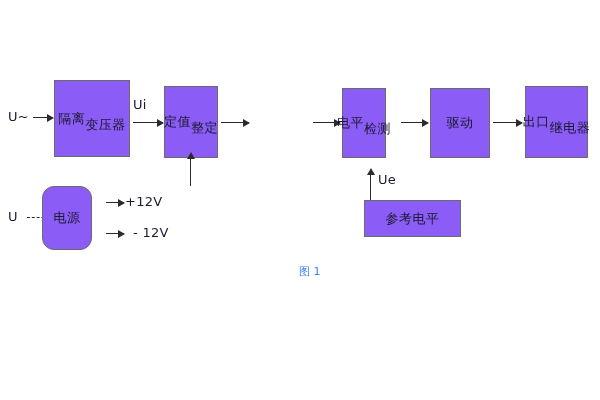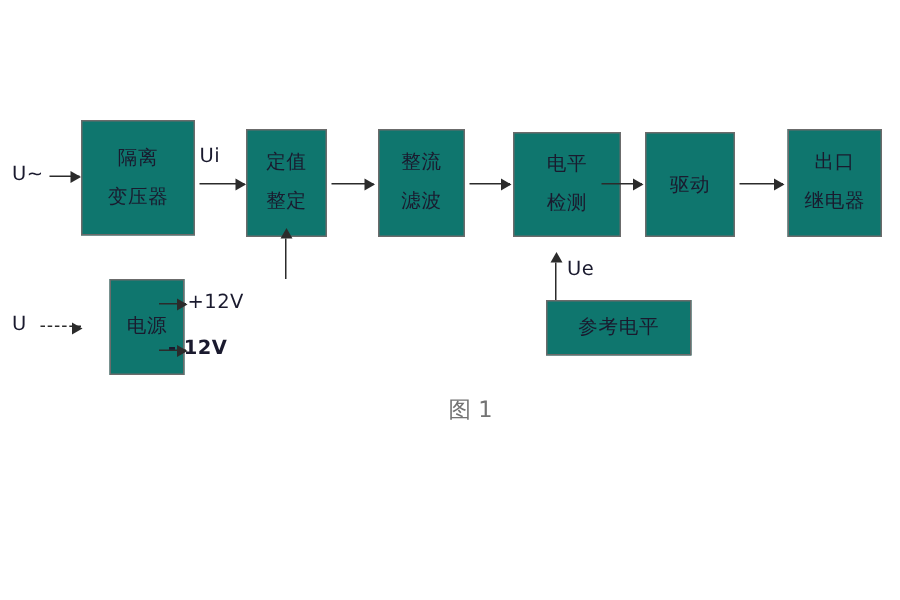--- a/index.html
+++ b/index.html
@@ -12,23 +12,23 @@
     width: 600px;
     height: 400px;
     background: #ffffff;
     font-family: "DejaVu Sans", "Liberation Sans", sans-serif;
     overflow: hidden;
   }
   .box {
     position: absolute;
     box-sizing: border-box;
     border: 1px solid #6b6b6b;
-    background: #0f766e;
+    background: #8b5cf6;
     display: flex;
-    flex-direction: column;
+    flex-direction: row;
     align-items: center;
     justify-content: center;
     color: #1a1a2e;
   }
   .box .line {
     font-size: 13px;
     line-height: 1.05;
     letter-spacing: 0.5px;
     white-space: nowrap;
   }
@@ -40,22 +40,22 @@
   }
   .lbl {
     position: absolute;
     font-size: 13px;
     color: #1a1a2e;
     white-space: nowrap;
     letter-spacing: 0.3px;
   }
   .caption {
     position: absolute;
-    font-size: 15px;
-    color: #737373;
+    font-size: 11px;
+    color: #3b82f6;
     white-space: nowrap;
   }
   
   .harrow {
     position: absolute;
     height: 1px;
     background: #2b2b2b;
   }
   .harrow::after {
     content: "";
@@ -108,58 +108,54 @@
   <div class="lbl" style="left:133px; top:97px;">Ui</div>
   <div class="harrow" style="left:133px; top:122px; width:30px;"></div>
 
   <div class="box" style="left:164px; top:86px; width:54px; height:72px;">
     <span class="line">定值</span>
     <span class="line">整定</span>
   </div>
 
   <div class="harrow" style="left:221px; top:122px; width:28px;"></div>
 
-  <div class="box" style="left:252px; top:86px; width:58px; height:72px;">
-    <span class="line">整流</span>
-    <span class="line">滤波</span>
-  </div>
 
   <div class="lbl" style="left:313px; top:96px;margin-left:28px;">Uo</div>
   <div class="harrow" style="left:313px; top:122px; width:27px;"></div>
 
-  <div class="box" style="left:342px; top:88px; width:72px; height:70px;">
+  <div class="box" style="left:342px; top:88px; width:44px; height:70px;">
     <span class="line">电平</span>
     <span class="line">检测</span>
   </div>
 
   <div class="harrow" style="left:401px; top:122px; width:27px;"></div>
 
   <div class="box single" style="left:430px; top:88px; width:60px; height:70px;font-family:Liberation Serif, serif;">
     <span class="line">驱动</span>
   </div>
 
   <div class="harrow" style="left:493px; top:122px; width:29px;"></div>
 
   <div class="box" style="left:525px; top:86px; width:63px; height:72px;">
     <span class="line">出口</span>
     <span class="line">继电器</span>
   </div>
 
   <div class="lbl" style="left:8px; top:209px;">U</div>
   <div class="harrow dashed" style="left:27px; top:217px; width:27px;"></div>
 
-  <div class="box single" style="left:73px; top:186px; width:50px; height:64px;">
+  <div class="box single" style="left:42px; top:186px; width:50px; height:64px;border-radius:12px;">
     <span class="line">电源</span>
   </div>
 
   <div class="harrow" style="left:106px; top:202px; width:18px;"></div>
   <div class="lbl" style="left:125px; top:194px;">+12V</div>
 
   <div class="harrow" style="left:106px; top:233px; width:18px;"></div>
-  <div class="lbl" style="left:112px; top:225px;font-weight:bold;">- 12V</div>
+  <div class="lbl" style="left:133px; top:225px;">- 12V</div>
 
 
   <div class="varrow" style="left:190px; top:159px; height:27px;"></div>
 
   <div class="box single" style="left:328px; top:200px; width:97px; height:37px;margin-left:36px;">
     <span class="line">参考电平</span>
   </div>
 
   <div class="varrow" style="left:370px; top:175px; height:25px;"></div>
   <div class="lbl" style="left:378px; top:172px;">Ue</div>

